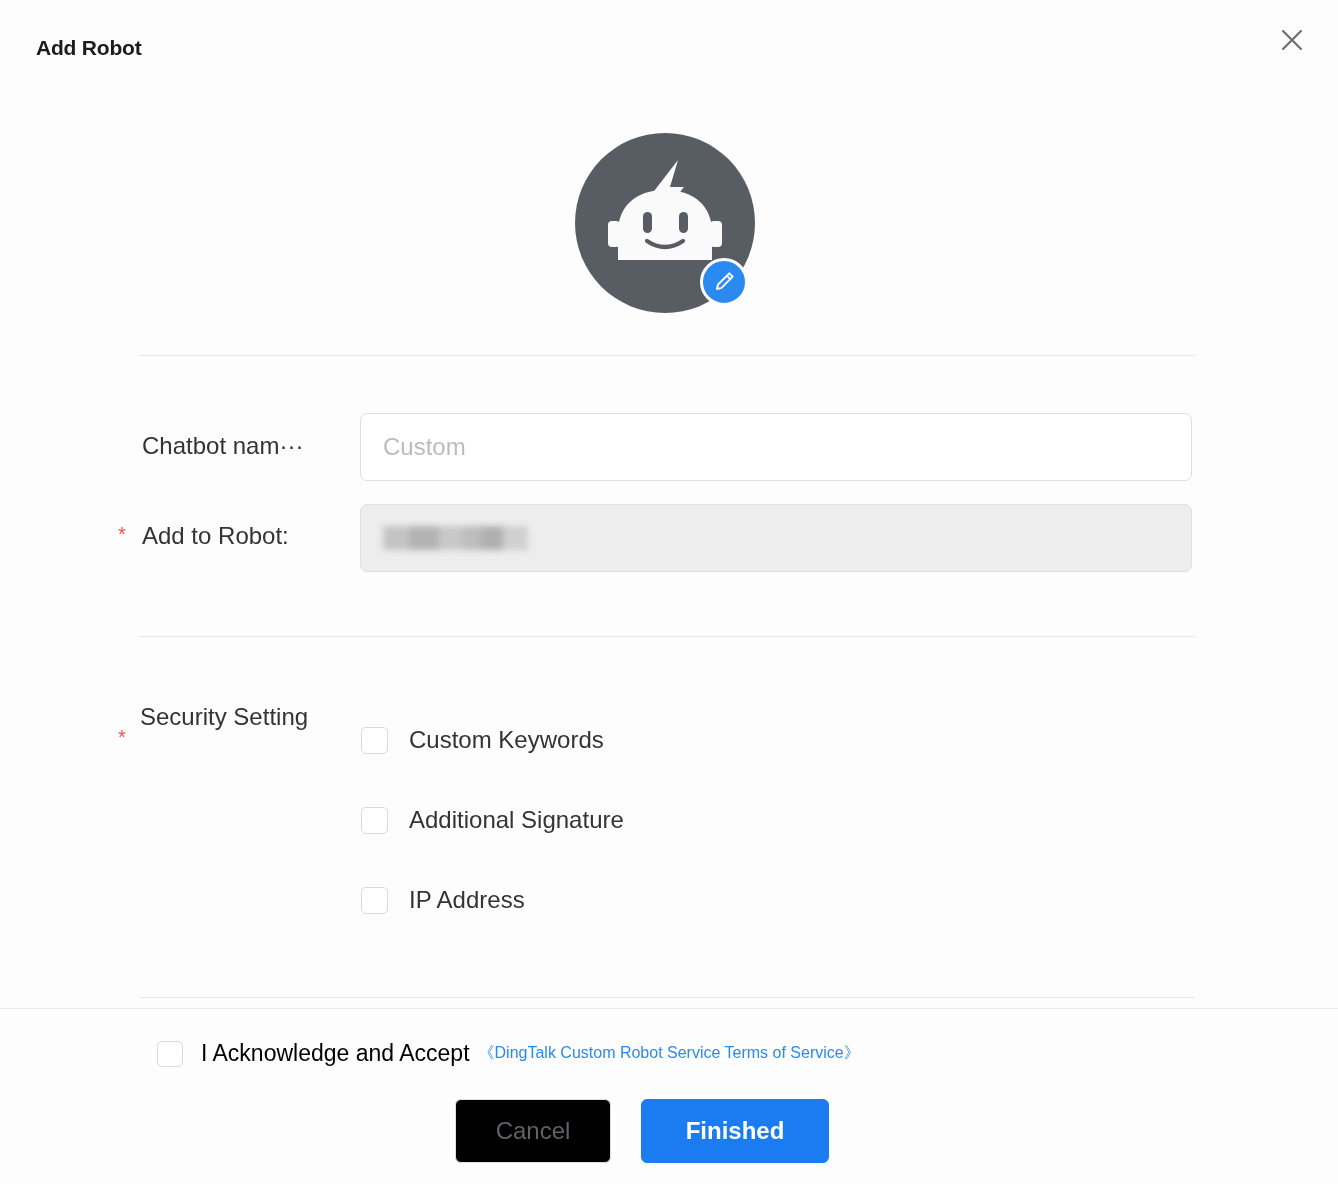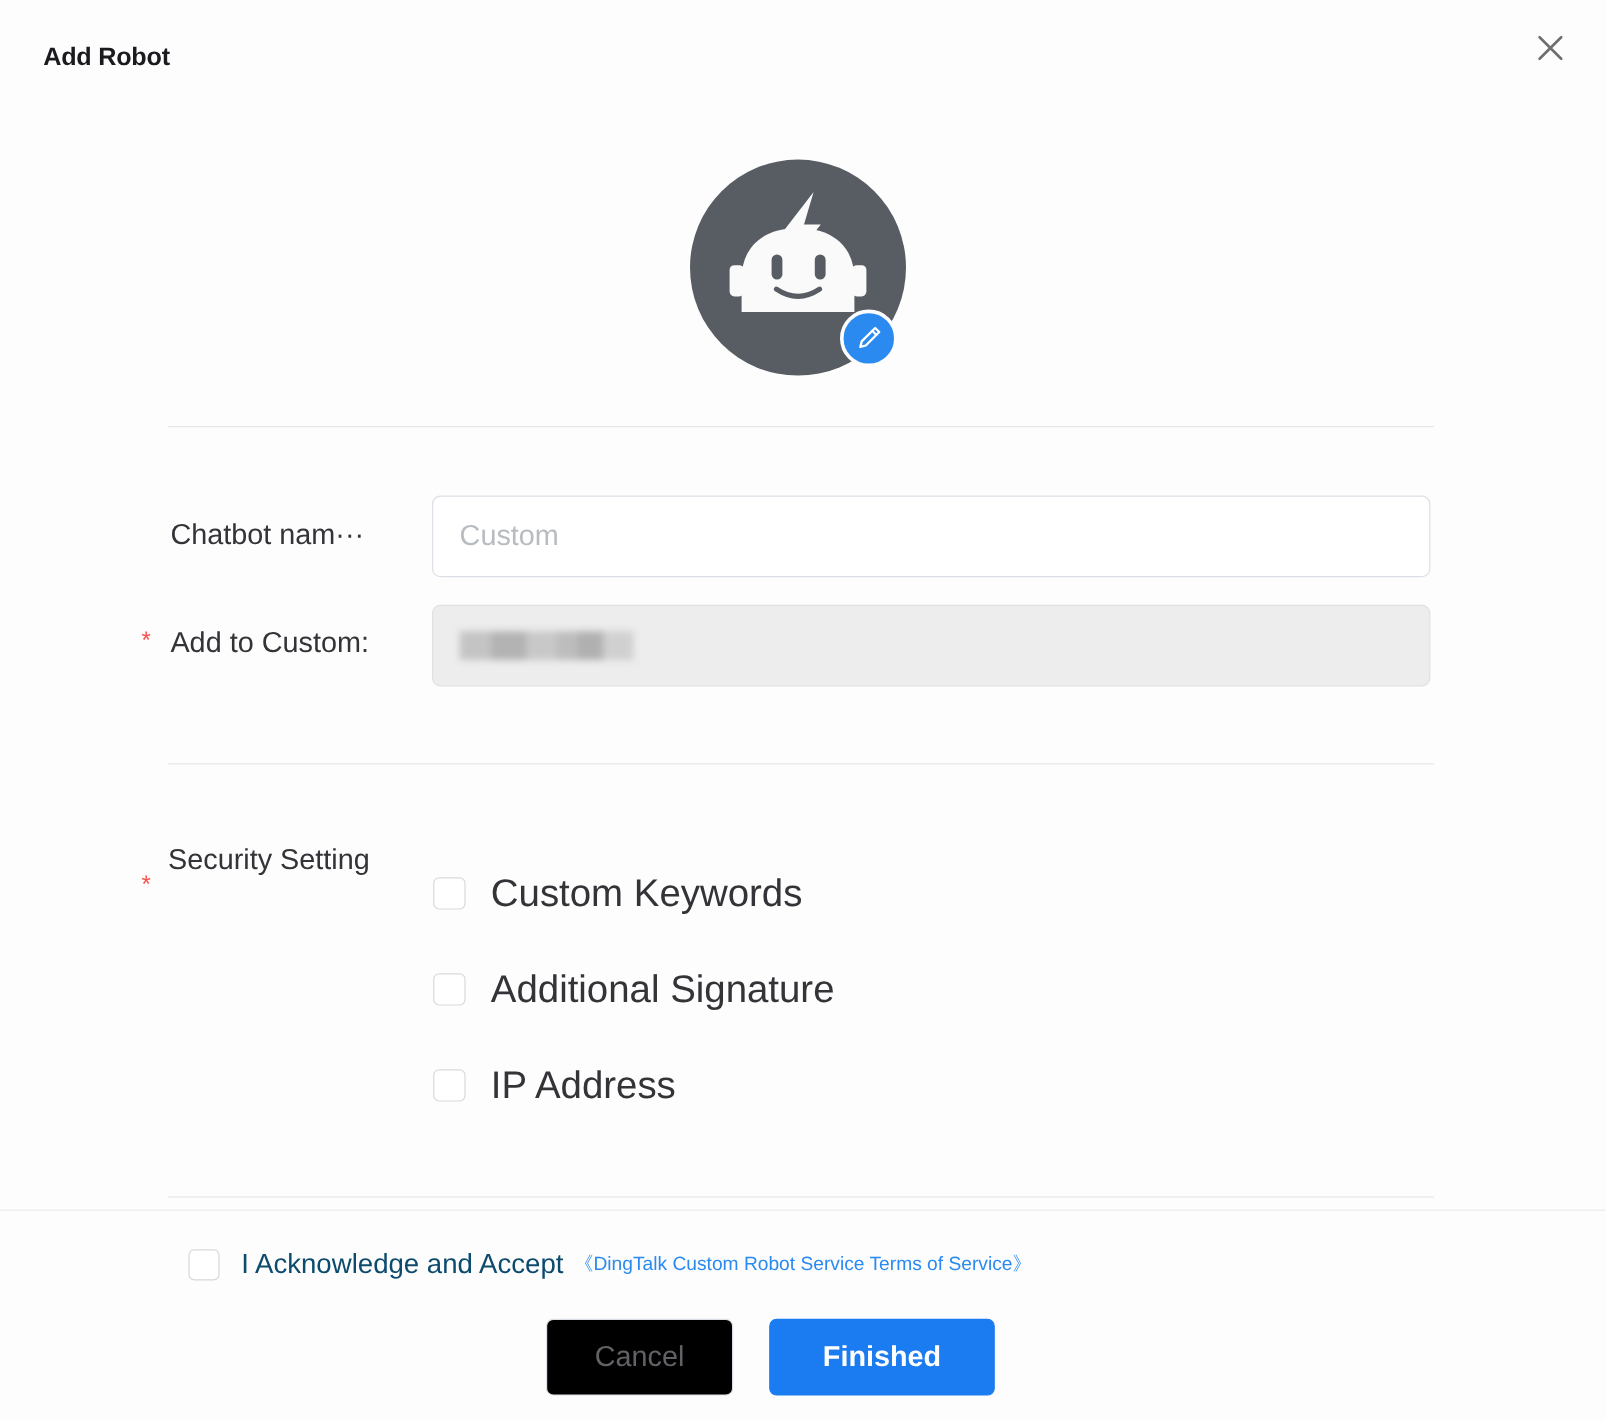--- a/index.html
+++ b/index.html
@@ -159,21 +159,21 @@
   .checkbox {
     width: 27px;
     height: 27px;
     border: 1px solid #d6d9dd;
     border-radius: 5px;
     background: #ffffff;
     flex: 0 0 auto;
     cursor: pointer;
   }
   .checkbox-label {
-    font-size: 32px;
+    font-size: 24px;
     color: #333338;
     margin-left: 21px;
     white-space: nowrap;
   }
 
   
   .ack-row {
     position: absolute;
     left: 157px;
     top: 1040px;
@@ -184,21 +184,21 @@
     width: 26px;
     height: 26px;
     border: 1px solid #d6d9dd;
     border-radius: 5px;
     background: #ffffff;
     flex: 0 0 auto;
     cursor: pointer;
   }
   .ack-text {
     font-size: 23px;
-    color: #0c4a6e;
+    color: #000000;
     margin-left: 18px;
     white-space: nowrap;
   }
   .ack-link {
     font-size: 16px;
     color: #2a8af0;
     margin-left: 9px;
     white-space: nowrap;
     cursor: pointer;
     text-decoration: none;
@@ -286,21 +286,21 @@
 <div id="div3" class="divider-inner"></div>
 <div id="div4" class="divider-full"></div>
 
 <div class="form-label" style="left:142px; top:432px;">Chatbot nam···</div>
 
 <div class="field-box" style="top:413px;">
   <span class="field-placeholder">Custom</span>
 </div>
 
 <span class="req-star" style="left:118px; top:524px;">*</span>
-<div class="form-label" style="left:142px; top:522px;">Add to Custom:</div>
+<div class="form-label" style="left:142px; top:522px;">Add to Robot:</div>
 
 <div class="field-box disabled" style="top:504px;">
   <span class="redacted">
     <span class="rb1"></span>
       <span class="rb2"></span>
       <span class="rb3"></span>
       <span class="rb4"></span>
       <span class="rb5"></span>
       <span class="rb6"></span>
   </span>

